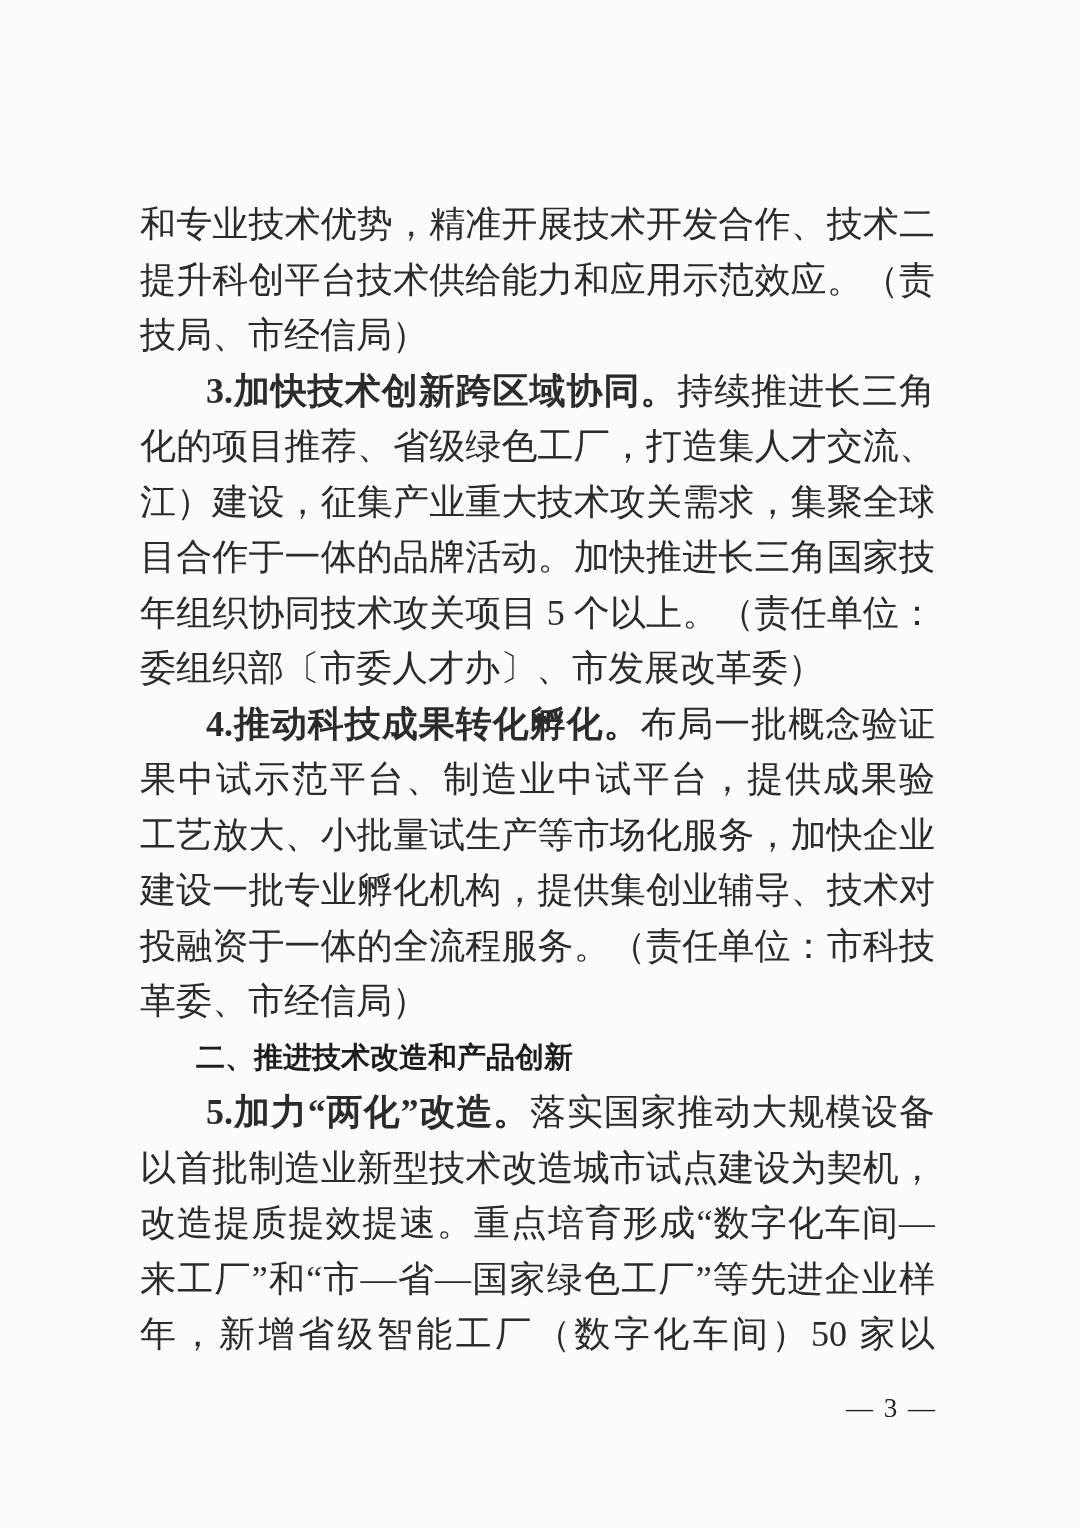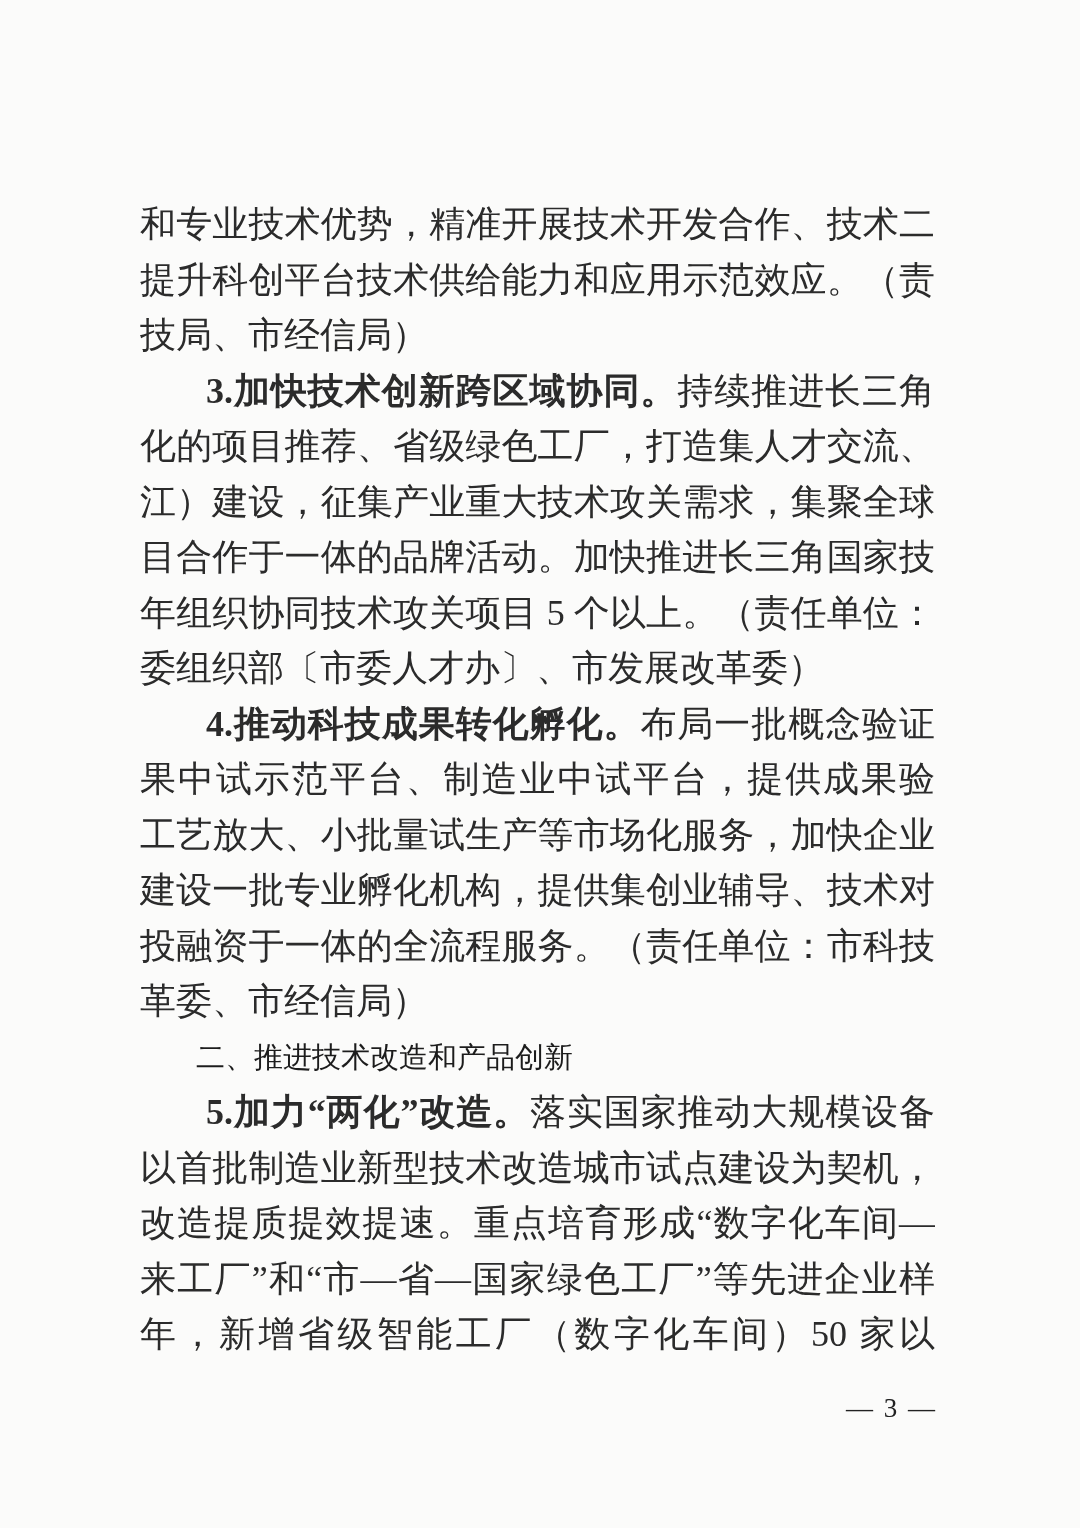--- a/index.html
+++ b/index.html
@@ -36,21 +36,21 @@
   }
   .line.indent {
     text-indent: 54px;
   }
   .lead {
     font-weight: 600;
     margin-left: 12px;
   }
   .line.heading {
     font-family: "Liberation Sans", "DejaVu Sans", sans-serif;
-    font-weight: normal;
+    font-weight: bold;
     font-size: 29px;
     color: #1c1c1c;
     text-align: left;
     text-align-last: left;
     text-indent: 56px;
   }
   .page-num {
     position: absolute;
     top: 1391px;
     right: 143px;

